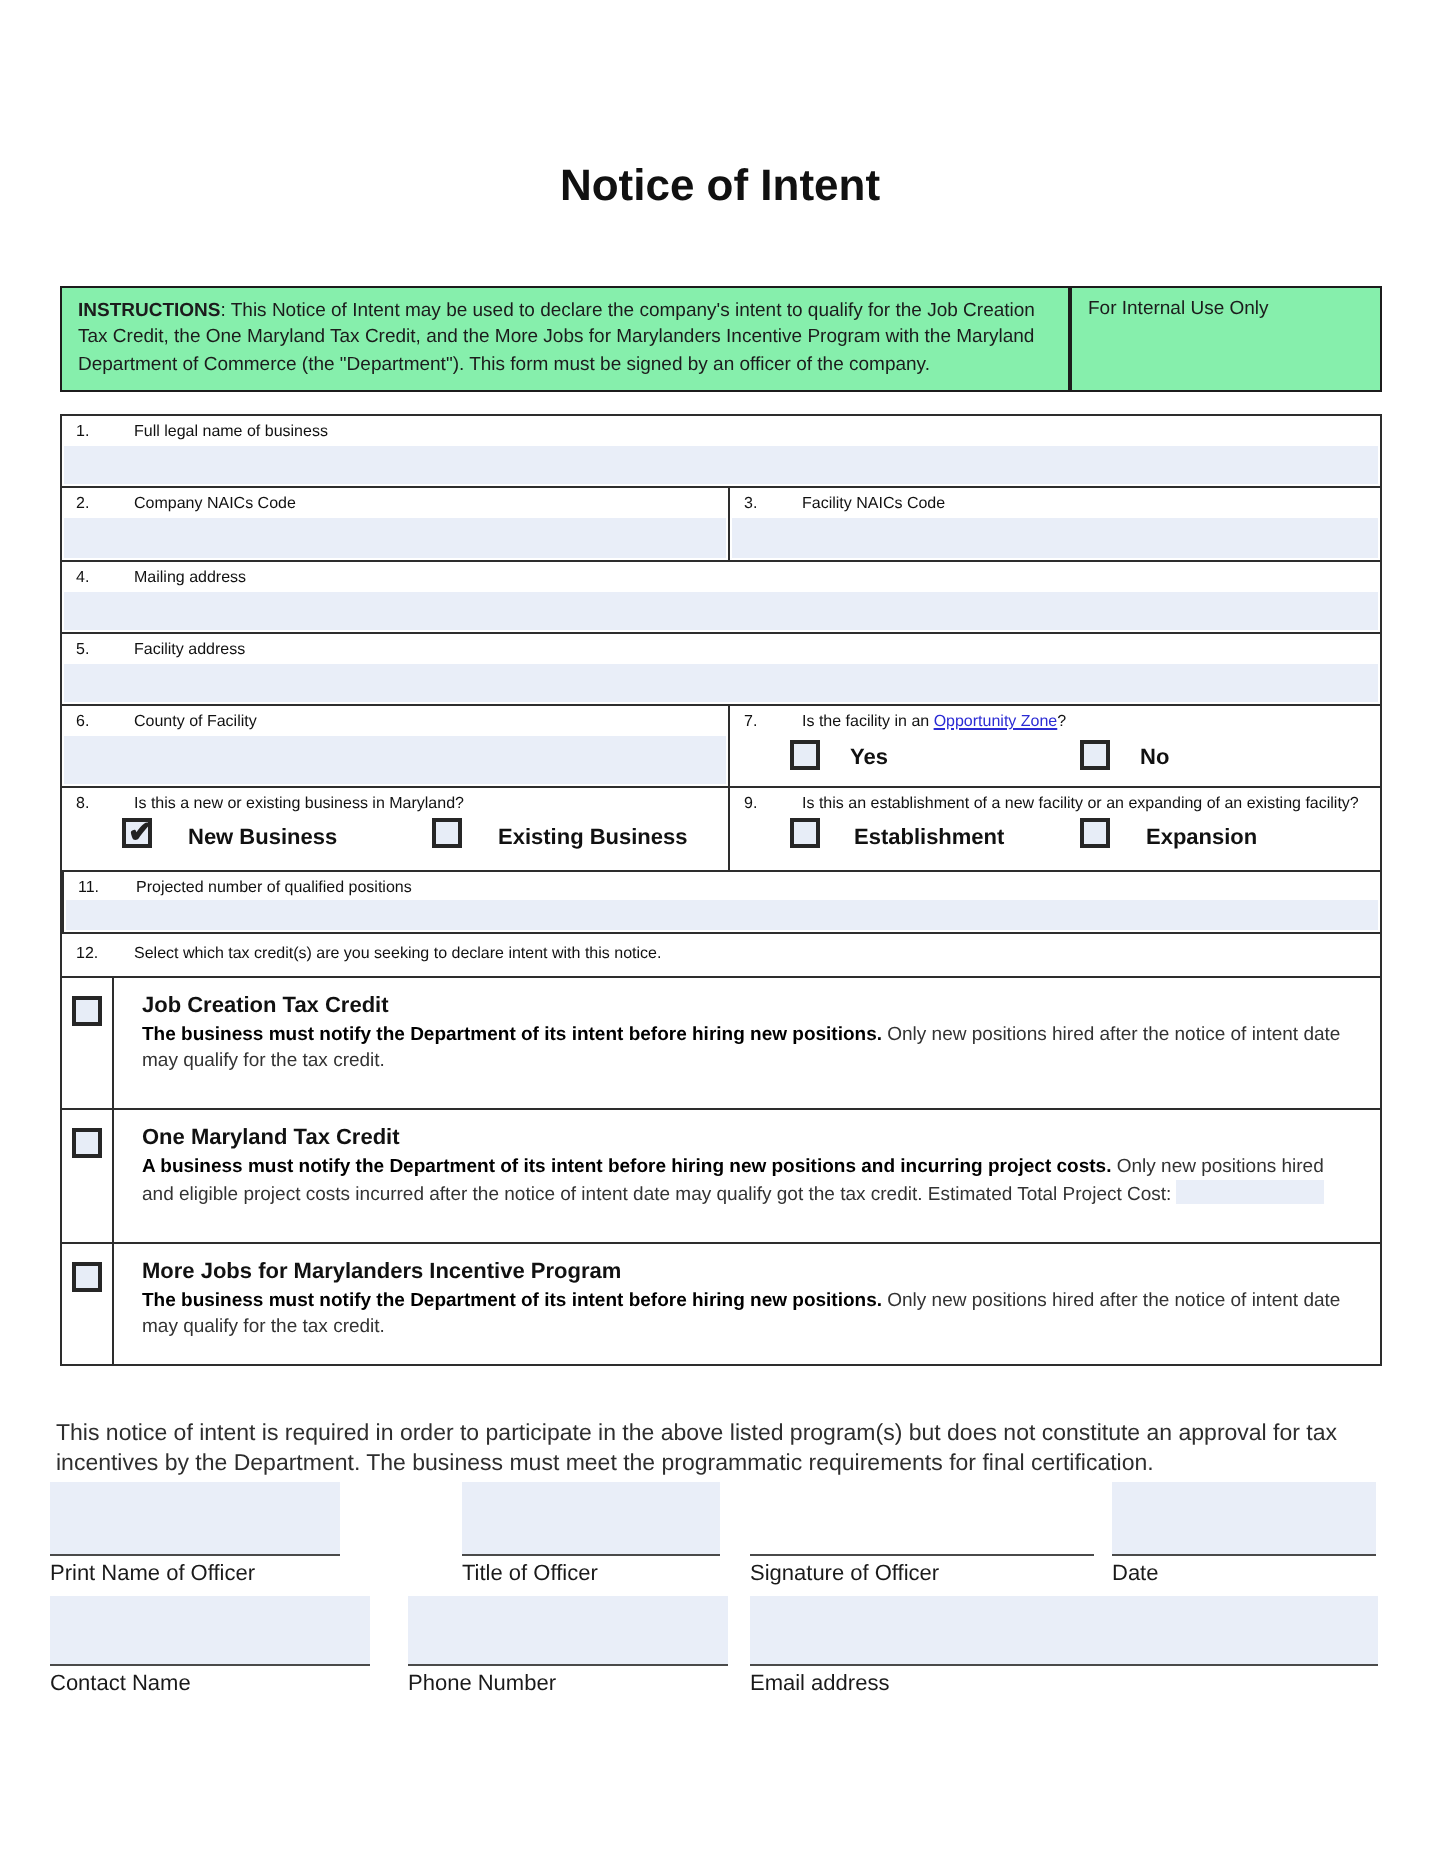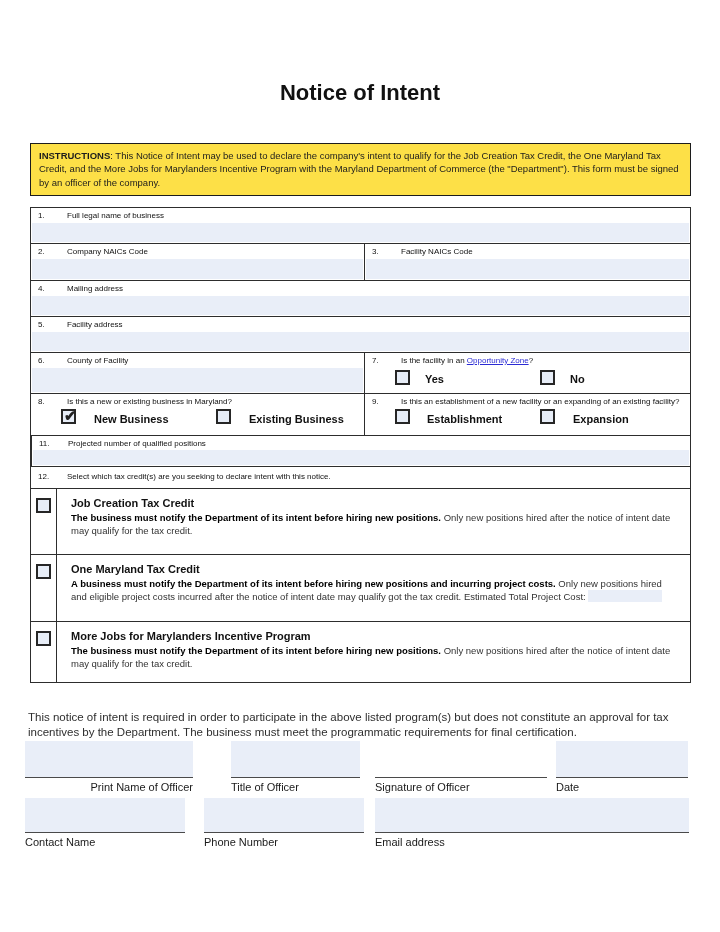--- a/index.html
+++ b/index.html
@@ -5,21 +5,21 @@
   :root { --blue:#e9eef8; --bd:#2d2d2d; }
   * { box-sizing:border-box; margin:0; padding:0; }
   html,body { width:720px; height:932px; background:#ffffff; }
   body { font-family:"Liberation Sans", sans-serif; color:#000; }
   .page { position:relative; width:720px; height:932px; background:#fff; overflow:hidden;border-radius:15px; }
 
   .title { position:absolute; top:80px; left:0; width:100%; text-align:center;
            font-size:22px; font-weight:bold; color:#111; }
 
   .instructions { position:absolute; left:30px; top:143px; width:661px; height:53px;
-                  border:1px solid #1c1c1c; display:flex; background:#fde047; }
+                  border:1px solid #1c1c1c; display:flex; background:#86efac; }
   .instructions .ileft { flex:1; padding:5px 8px 4px 8px; font-size:9.5px; line-height:1.42; color:#1c1c1c; }
   .instructions .iright { width:156px; border-left:2px solid #1c1c1c; padding:5px 8px; font-size:9.5px; color:#1c1c1c; }
   .instructions b { font-weight:bold; }
 
   .form-table { position:absolute; left:30px; top:207px; width:661px; border:1px solid var(--bd); background:#fff; }
   .trow { display:flex; border-top:1px solid var(--bd); position:relative; }
   .trow.first { border-top:none; }
   .cell { position:relative; flex:1; }
   .cell.rightc { border-left:1px solid var(--bd); }
   .cell.w-l { flex:none; width:333px; }
@@ -63,20 +63,21 @@
 <body>
 
 <div class="page">
 
   <div class="title">Notice of Intent</div>
 
   <div class="instructions">
     <div class="ileft">
       <b>INSTRUCTIONS</b><span>: This Notice of Intent may be used to declare the company's intent to qualify for the Job Creation Tax Credit, the One Maryland Tax Credit, and the More Jobs for Marylanders Incentive Program with the Maryland Department of Commerce (the "Department"). This form must be signed by an officer of the company.</span>
     </div>
+    <div class="iright">For Internal Use Only</div>
   </div>
 
   <div class="form-table">
 
     <div class="trow first h36">
       <div class="cell">
         <div class="lbl">
           <span class="num">1.</span>
           <span>Full legal name of business</span>
         </div>
@@ -219,21 +220,21 @@
         <div class="cbody">
           <span class="bold">The business must notify the Department of its intent before hiring new positions.</span><span> Only new positions hired after the notice of intent date may qualify for the tax credit.</span>
         </div>
       </div>
     </div>
 
   </div>
 
   <div class="footerp">This notice of intent is required in order to participate in the above listed program(s) but does not constitute an approval for tax incentives by the Department. The business must meet the programmatic requirements for final certification.</div>
 
-  <div class="sig" style="left:25px; top:741px; width:168px;text-align:right;">
+  <div class="sig" style="left:25px; top:741px; width:145px;">
     <div class="sbox"></div>
     <div class="sline"></div>
     <div class="slabel">Print Name of Officer</div>
   </div>
   <div class="sig" style="left:200px; top:741px; width:160px;padding-left:31px;">
     <div class="sbox"></div>
     <div class="sline"></div>
     <div class="slabel">Title of Officer</div>
   </div>
   <div class="sig" style="left:375px; top:741px; width:172px;">

